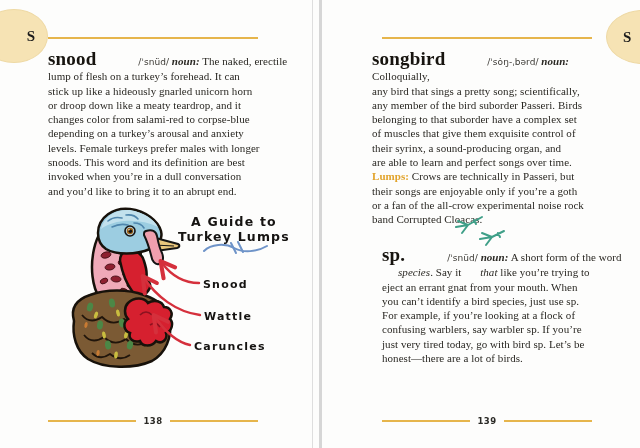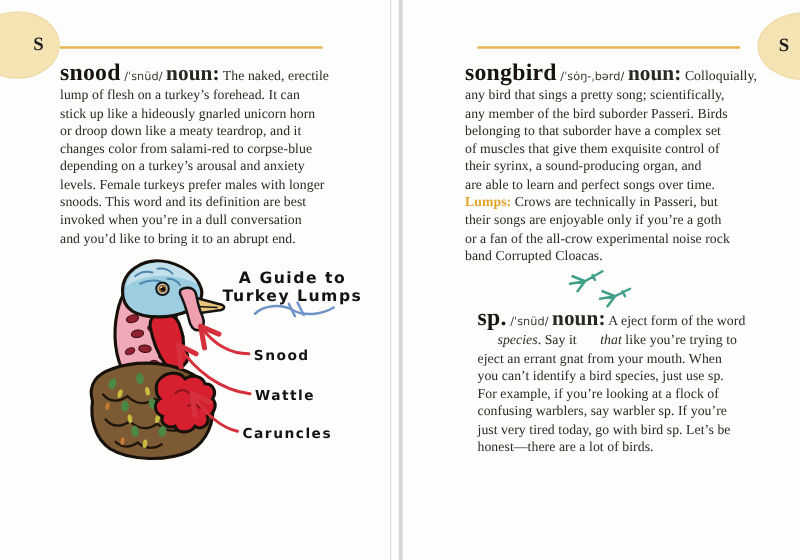--- a/index.html
+++ b/index.html
@@ -15,22 +15,22 @@
   .tab-left{left:-20px;top:9px;width:54px;height:52px;justify-content:flex-end;padding-right:12px;}
   .tab-right{left:606px;top:10px;width:56px;height:52px;justify-content:flex-start;padding-left:16px;}
   
   .rule{position:absolute;height:2px;background:#e6b54c;}
   .rule-left{left:48px;top:37px;width:210px;}
   .rule-right{left:382px;top:37px;width:210px;}
   
   .entry{position:absolute;margin:0;font-size:11px;line-height:14.3px;white-space:pre-line;
          letter-spacing:0.05px;color:#2a2823;}
   .entry .hw{font-weight:bold;font-size:19px;line-height:14.3px;letter-spacing:0.2px;color:#17140f;}
-  .entry .pron{font-family:"DejaVu Sans",sans-serif;font-size:9px;color:#3c3a35;}
-  .entry .pos{font-weight:bold;font-size:17px;}
+  .entry .pron{font-family:"DejaVu Sans",sans-serif;font-size:9px;color:#3c3a35;margin-left:39px;}
+  .entry .pos{font-weight:bold;font-style:italic;font-size:11px;}
   .entry .note{font-weight:bold;color:#e2a42c;}
   .entry .it{font-style:italic;margin-left:16px;}
   .entry-snood{left:48px;top:52px;width:252px;}
   .entry-songbird{left:372px;top:52px;width:252px;}
   .entry-sp{left:382px;top:248px;width:252px;}
   
   .turkey-wrap{position:absolute;left:56px;top:203px;width:260px;height:173px;}
   .footprints-wrap{position:absolute;left:452px;top:214px;width:62px;height:36px;}
   
   .footer{position:absolute;top:416px;width:210px;display:flex;align-items:center;gap:7px;}
@@ -196,23 +196,33 @@
 
   <div class="footprints-wrap">
     <svg width="62" height="36" viewBox="0 0 62 36">
       <g stroke="#3f9f88" stroke-width="2" fill="none" stroke-linecap="round">
         <path d="M30 3 L16 11 M16 11 L6 7 M16 11 L4 13 M16 11 L10 19 M22 6 l2 4"></path>
         <path d="M52 17 L40 23 M40 23 L30 19 M40 23 L28 25 M40 23 L34 31 M46 19 l2 4"></path>
       </g>
     </svg>
   </div>
 
-  <p class="entry entry-sp"><span class="hw">sp.</span> <span class="pron">/ˈsnüd/</span> <span class="pos">noun:</span> <span class="bodytext">A eject form of the word
+  <p class="entry entry-sp"><span class="hw">sp.</span> <span class="pron">/ˈsnüd/</span> <span class="pos">noun:</span> <span class="bodytext">A short form of the word
 </span><span class="it">species</span><span class="bodytext">. Say it </span><span class="it">that</span><span class="bodytext"> like you’re trying to
 eject an errant gnat from your mouth. When
 you can’t identify a bird species, just use sp.
 For example, if you’re looking at a flock of
 confusing warblers, say warbler sp. If you’re
 just very tired today, go with bird sp. Let’s be
 honest—there are a lot of birds.</span></p>
 
+  <div class="footer footer-left">
+    <div class="fline"></div>
+    <div class="pnum">138</div>
+    <div class="fline"></div>
+  </div>
+  <div class="footer footer-right">
+    <div class="fline"></div>
+    <div class="pnum">139</div>
+    <div class="fline"></div>
+  </div>
 
 </div>
 
 </body></html>

